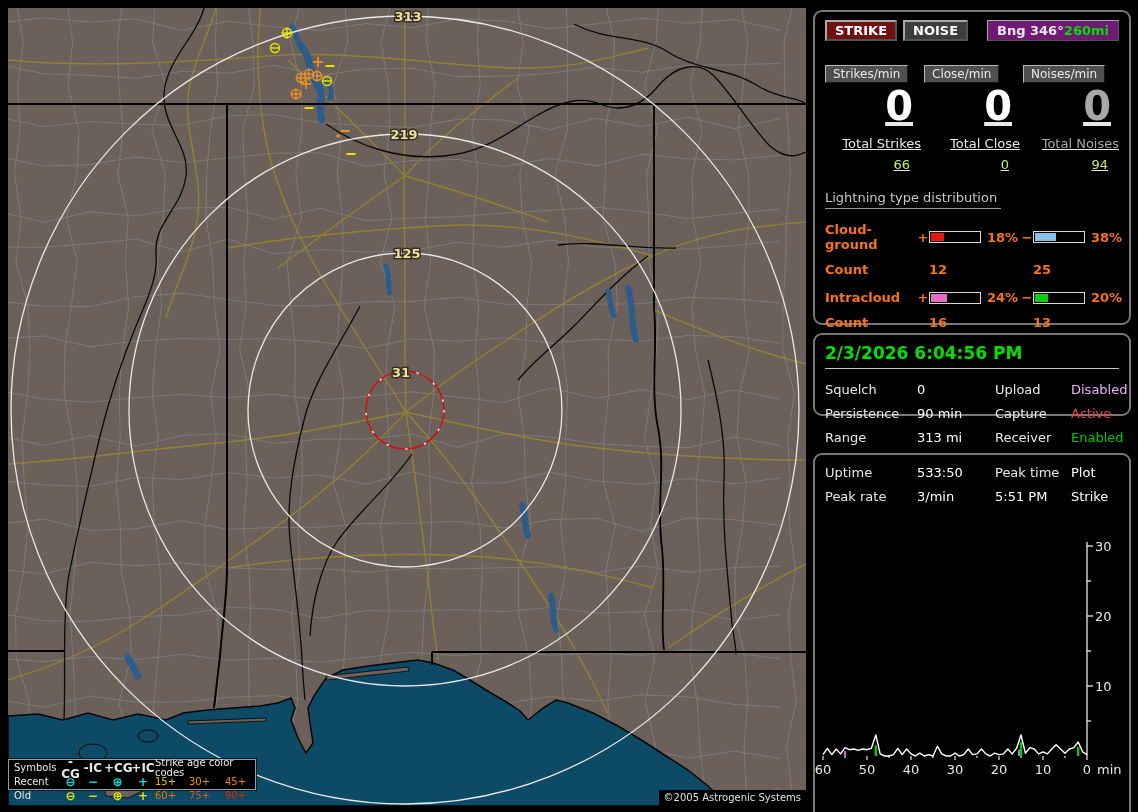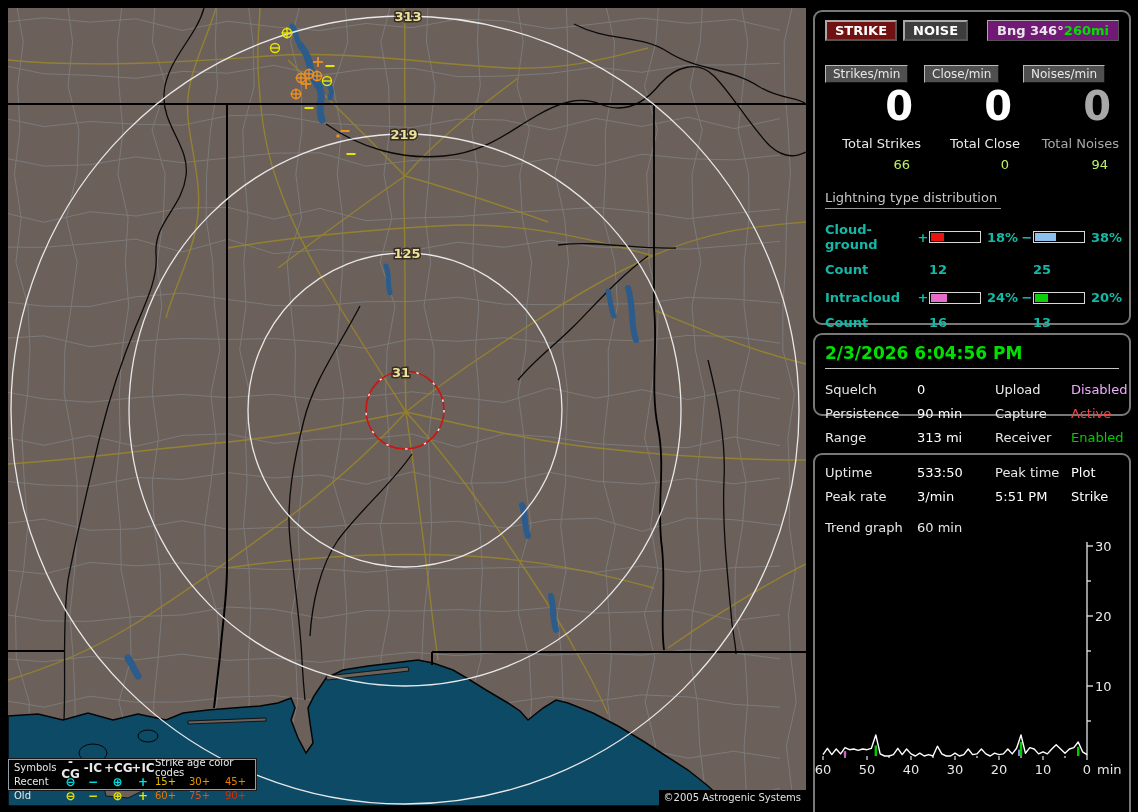--- a/index.html
+++ b/index.html
@@ -33,32 +33,32 @@
 
   .toprow { display:flex; align-items:center; gap:6px; }
   .btn { font-size:13px; font-weight:bold; color:#fff; padding:1px 8px; border:2px outset #a8a8a8; cursor:pointer; }
   .btn-strike { background:#701212; }
   .btn-noise  { background:#3d3d3d; }
   .bng { margin-left:auto; background:#701a75; border:1px outset #a8a8a8; padding:2px 9px;
     display:flex; justify-content:space-between; width:112px; font-weight:bold; }
   .bng-dist { color:#00e000; }
 
   .counters { display:flex; justify-content:space-between; margin-top:24px; }
-  .counter-col { width:96px; }
+  .counter-col { width:96px;text-decoration:underline; }
   .badge { display:inline-block; background:#4f4f4f; font-size:12px; padding:1px 7px;
     border:1px solid; border-color:#b8b8b8 #141414 #141414 #b8b8b8; }
   .big-val { font-size:40px; font-weight:bold; color:#fff; text-align:right; padding-right:8px; line-height:1.05; margin-top:2px; }
   .total-label { text-align:right; margin-top:9px; }
   .total-val { text-align:right; padding-right:11px; margin-top:6px; color:#bef264; }
   .dim  { color:#a8a8a8 !important; }
 
   .dist-section { margin-top:18px; }
   .dist-title { color:#c6c6c6; padding-bottom:3px; border-bottom:1px solid #9a9a9a; width:176px; }
   .dist-row, .count-row { display:grid; grid-template-columns:92px 12px 52px 40px 12px 52px 34px;
-    align-items:center; font-weight:bold; color:#14b8a6; }
+    align-items:center; font-weight:bold; color:#f97316; }
   .dist-row { margin-top:13px; }
   .count-row { margin-top:10px; }
   .bar { height:12px; box-sizing:border-box; border:1px solid #d8d8d8; background:#000; position:relative; }
   .bar i { position:absolute; left:1px; top:1px; bottom:1px; }
   .pct { padding-left:6px; }
   .sign { text-align:center; }
 
   .status-date { color:#00e000; font-size:17px; font-weight:bold; padding-bottom:5px; border-bottom:1px solid #c4c4c4; }
   .kv-grid { display:grid; grid-template-columns:92px 78px 76px auto; row-gap:9px; margin-top:13px; }
   .kv-grid .v1 { color:#fff; }
@@ -391,24 +391,20 @@
       <span>Uptime</span>
       <span class="v1">533:50</span>
       <span>Peak time</span>
       <span class="v1">Plot</span>
 
       <span>Peak rate</span>
       <span class="v1">3/min</span>
       <span class="v1">5:51 PM</span>
       <span class="v1">Strike</span>
     </div>
-    <div class="trend-row">
-      <span>Trend graph</span>
-      <span class="v1">60 min</span>
-    </div>
     <svg id="trend-svg" width="314" height="262" viewBox="0 0 314 262">
         <line x1="272" y1="5" x2="272" y2="219" stroke="#e8e8e8" stroke-width="1.3"></line>
         <line x1="272" y1="184" x2="276" y2="184" stroke="#e8e8e8" stroke-width="1.3"></line>
         <line x1="272" y1="149" x2="278" y2="149" stroke="#e8e8e8" stroke-width="1.3"></line>
         <line x1="272" y1="114" x2="276" y2="114" stroke="#e8e8e8" stroke-width="1.3"></line>
         <line x1="272" y1="79" x2="278" y2="79" stroke="#e8e8e8" stroke-width="1.3"></line>
         <line x1="272" y1="44" x2="276" y2="44" stroke="#e8e8e8" stroke-width="1.3"></line>
         <line x1="272" y1="9" x2="278" y2="9" stroke="#e8e8e8" stroke-width="1.3"></line>
         <text x="280" y="154" class="axis-txt">10</text>
         <text x="280" y="84" class="axis-txt">20</text>

